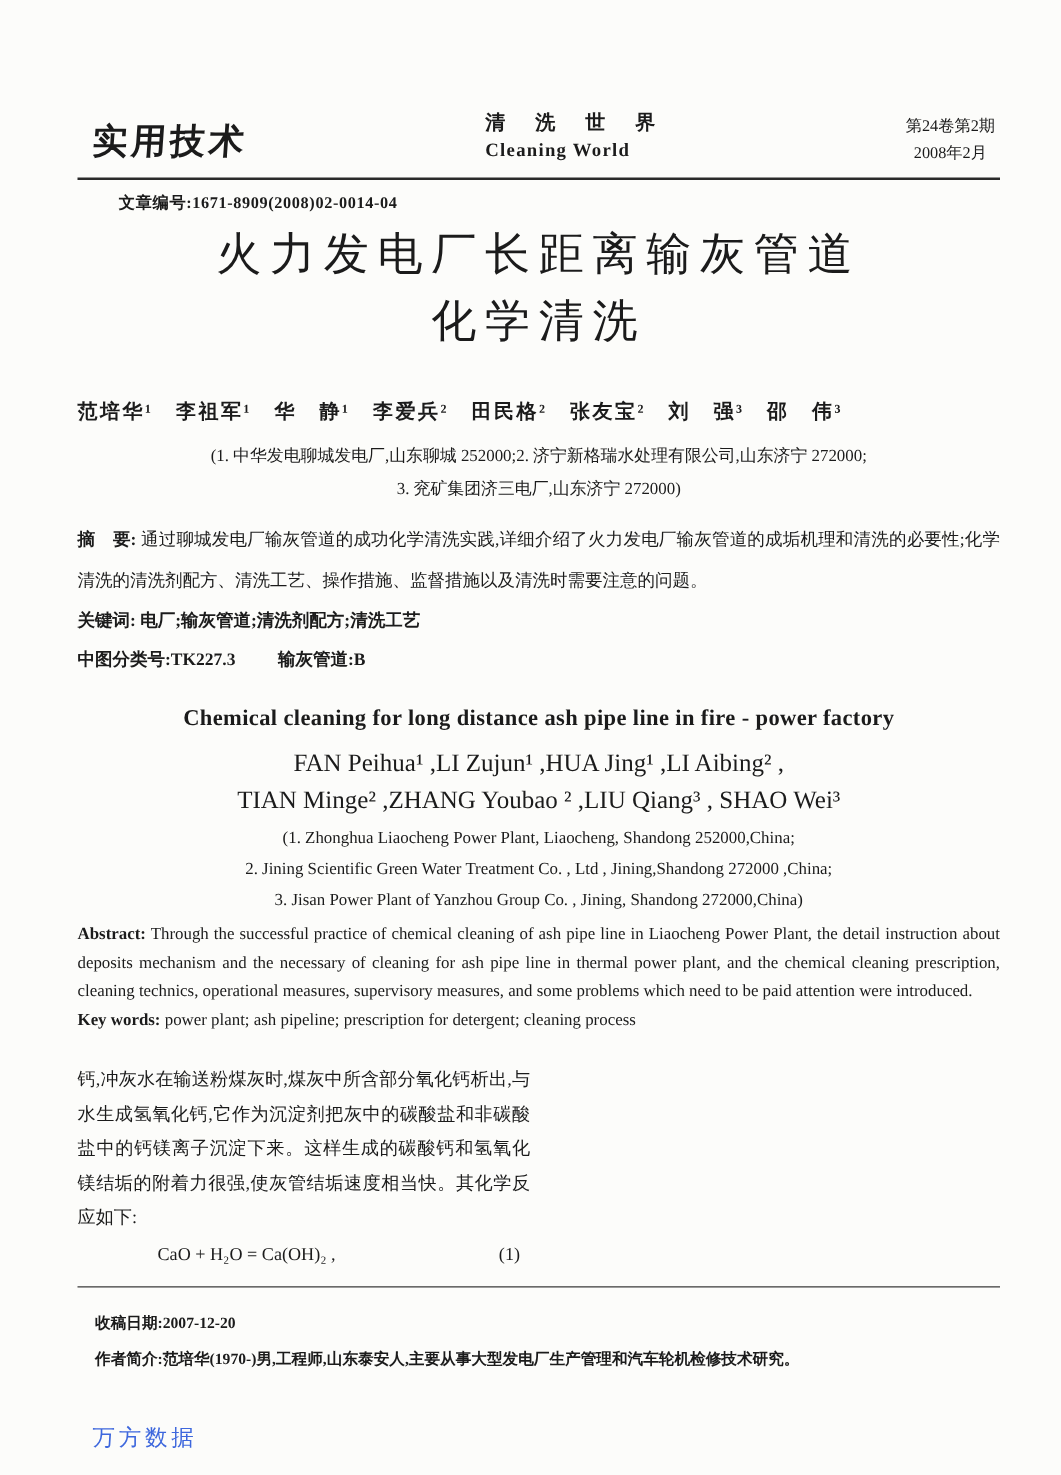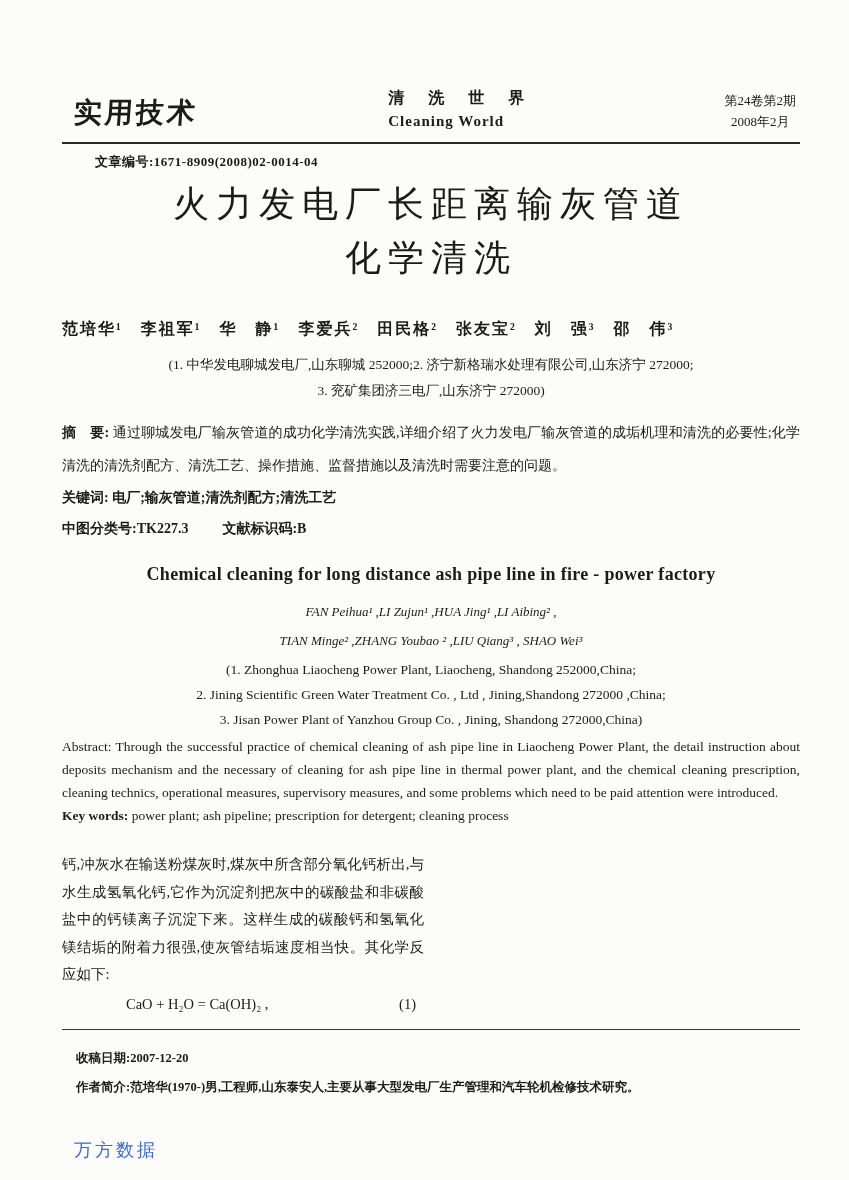--- a/index.html
+++ b/index.html
@@ -102,38 +102,37 @@
   
   .title-en {
     text-align: center;
     font-size: 18px;
     font-weight: 700;
     margin-top: 20px;
     letter-spacing: 0.3px;
   }
   .authors-en {
     text-align: center;
-    font-style: italic;
-    font-size: 13px;
+    font-size: 20px;
     line-height: 29px;
     margin-top: 12px;
   }
   .affil-en {
     text-align: center;
     font-size: 13.5px;
     line-height: 25px;
     margin-top: 2px;
   }
   .abstract-en {
     font-size: 13.5px;
     line-height: 23px;
     text-align: justify;
     margin-top: 3px;
   }
-  .abstract-en .label { font-weight: 400; }
+  .abstract-en .label { font-weight: 700; }
   .kw-en { font-size: 13.5px; line-height: 23px; }
   .kw-en .label { font-weight: 700; }
   
   .body-columns {
     display: flex;
     gap: 14px;
     margin-top: 24px;
   }
   .col {
     width: 362px;
@@ -207,21 +206,21 @@
     <span class="label">摘　要:</span>
     <span>通过聊城发电厂输灰管道的成功化学清洗实践,详细介绍了火力发电厂输灰管道的成垢机理和清洗的必要性;化学清洗的清洗剂配方、清洗工艺、操作措施、监督措施以及清洗时需要注意的问题。</span>
   </p>
 
   <p class="kw-cn">
     <span class="label">关键词:</span>
     <span>电厂;输灰管道;清洗剂配方;清洗工艺</span>
   </p>
 
   <p class="clc">
-    <span class="label">中图分类号:</span><span>TK227.3</span><span class="gap"></span><span class="label">文献标识码:</span><span>B</span>
+    <span class="label">中图分类号:</span><span>TK227.3</span><span class="gap"></span><span class="label">输灰管道:</span><span>B</span>
   </p>
 
   <h2 class="title-en">Chemical cleaning for long distance ash pipe line in fire - power factory</h2>
 
   <div class="authors-en">
     <div>FAN Peihua¹ ,LI Zujun¹ ,HUA Jing¹ ,LI Aibing² ,</div>
     <div>TIAN Minge² ,ZHANG Youbao ² ,LIU Qiang³ , SHAO Wei³</div>
   </div>
 
   <div class="affil-en">

